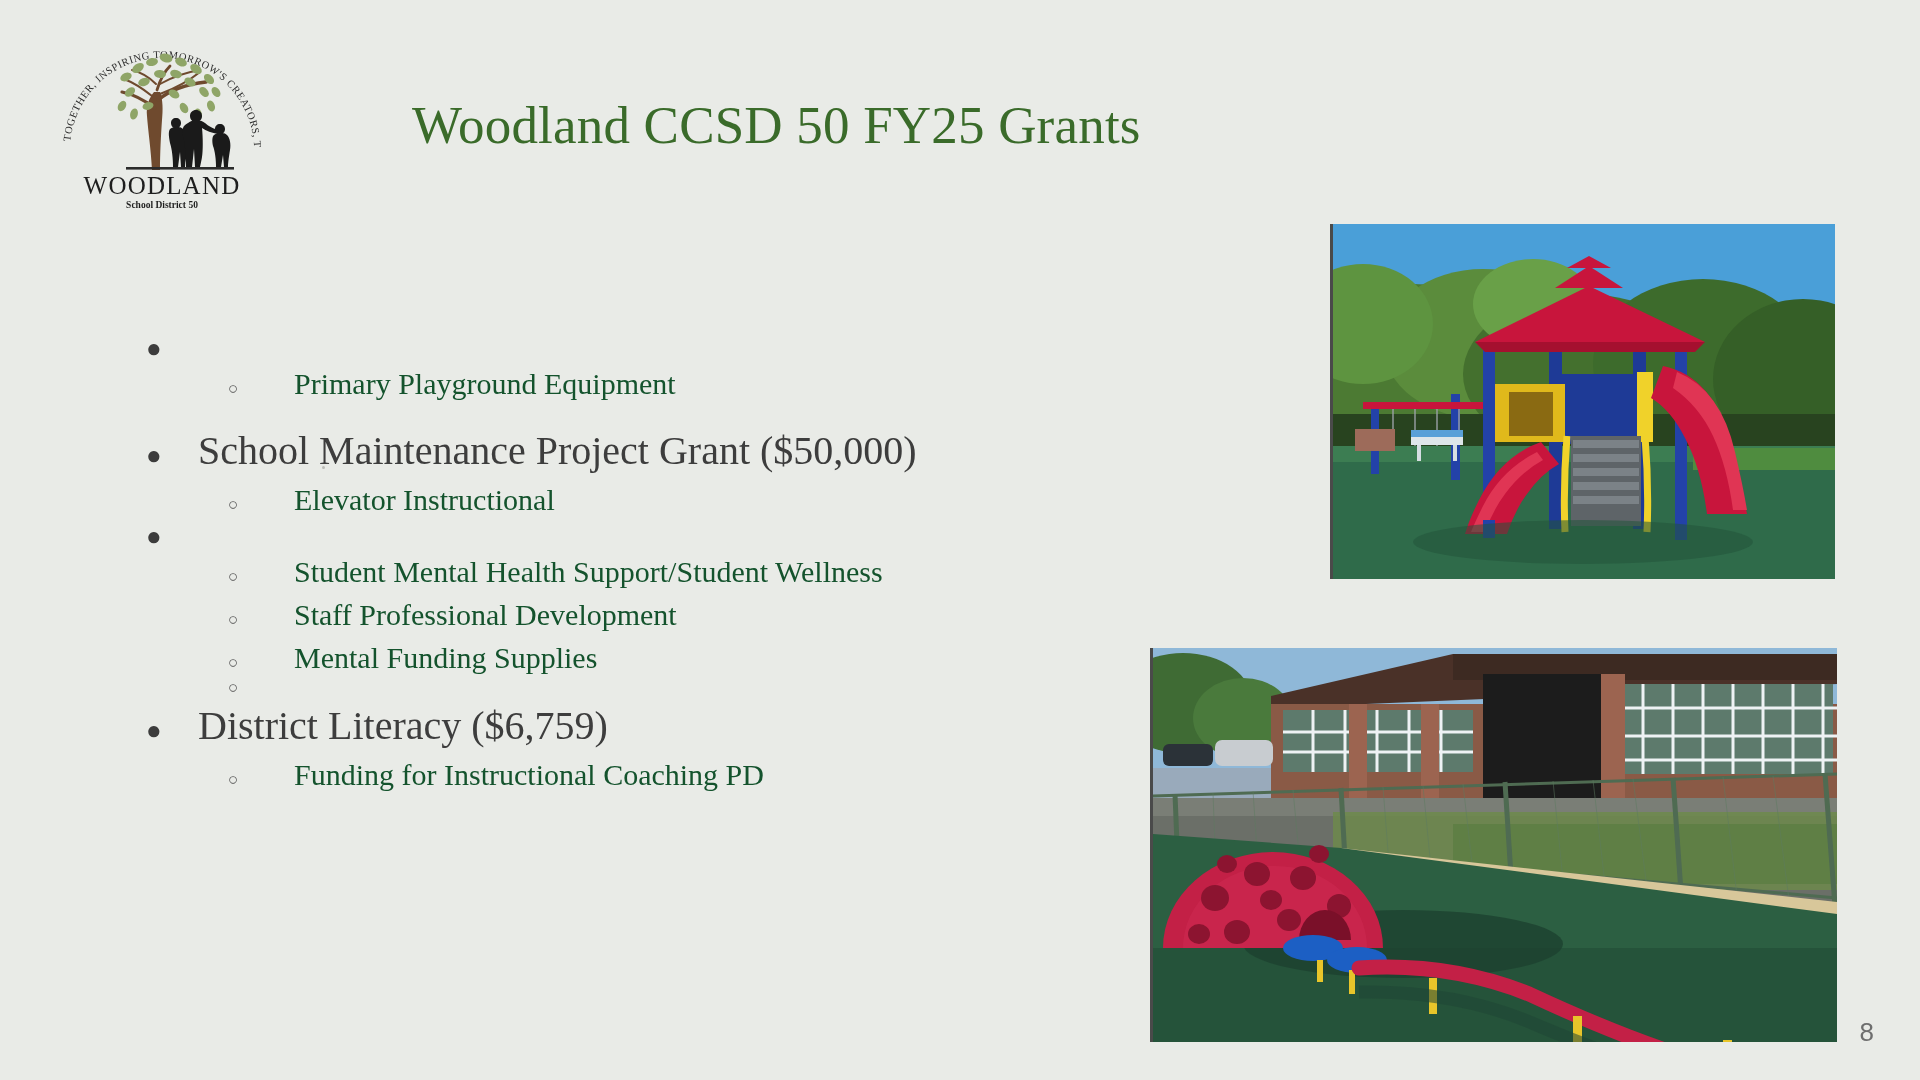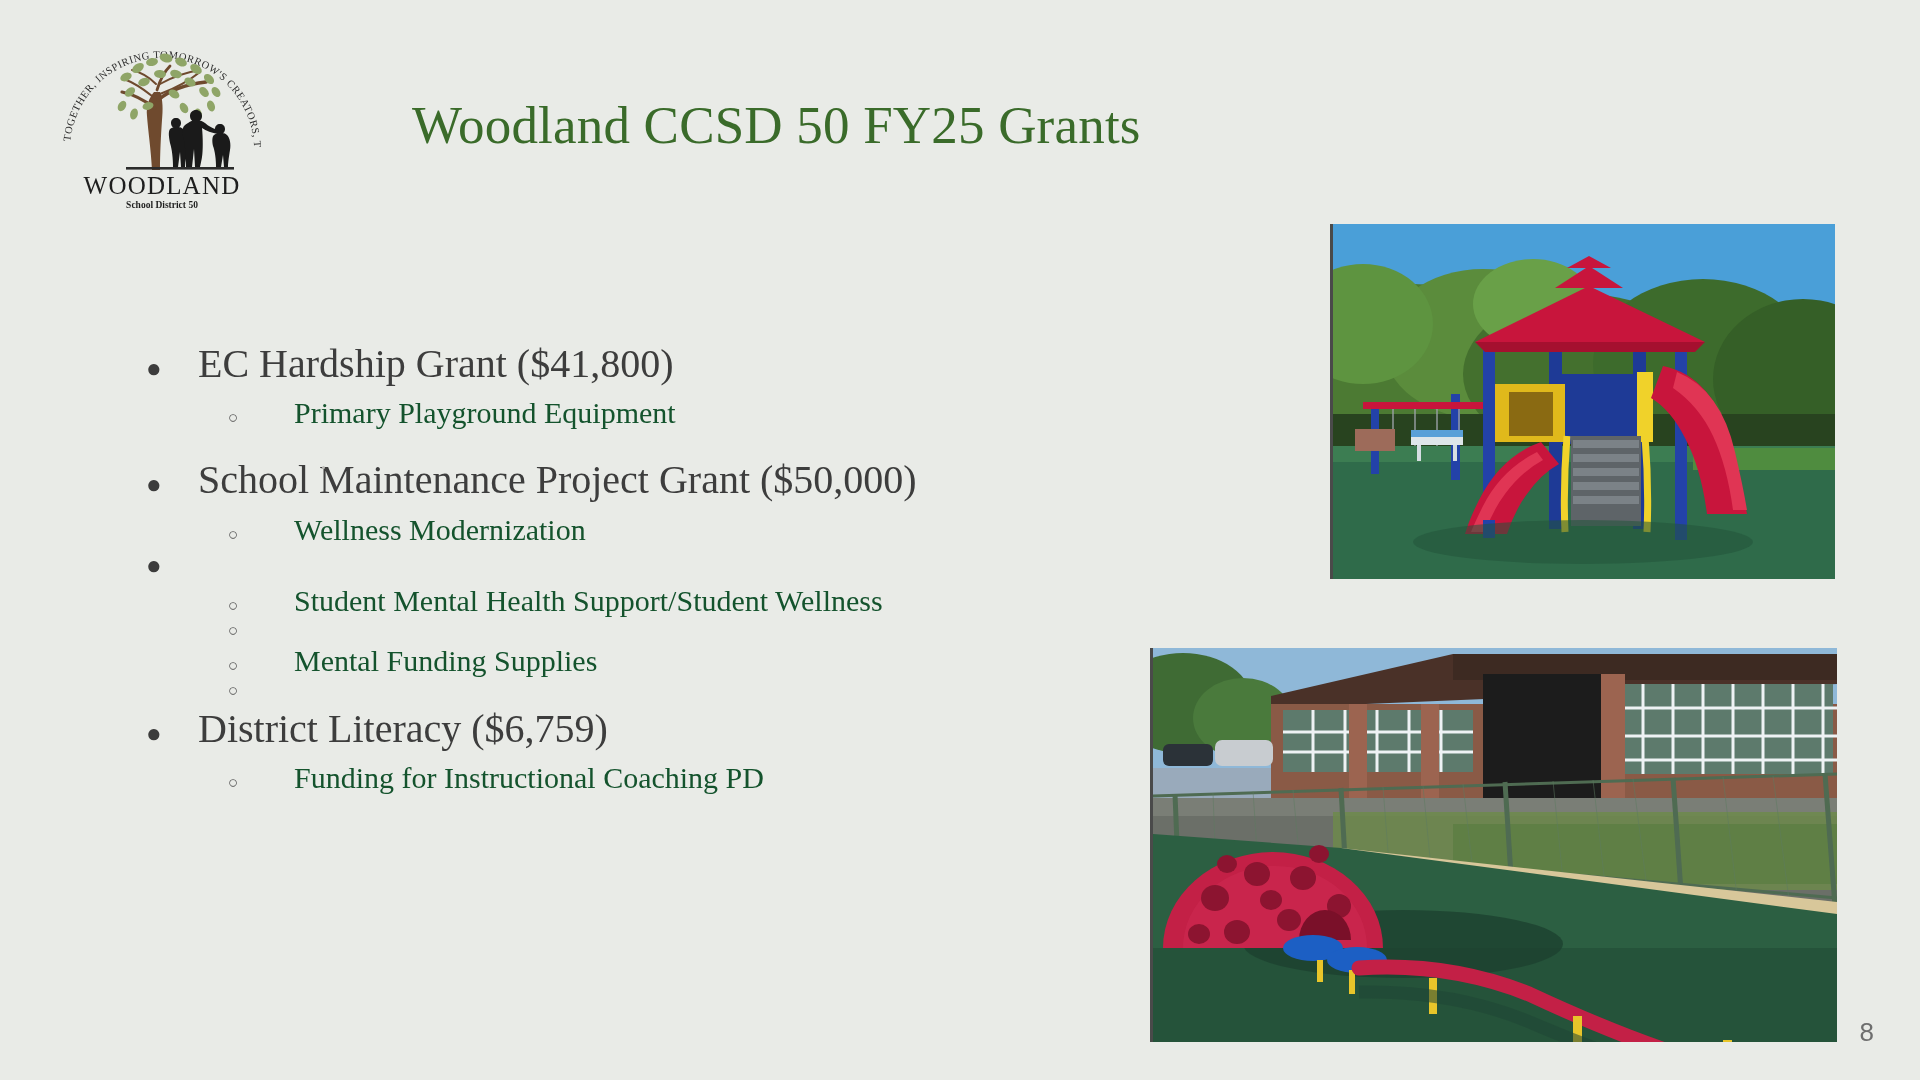--- a/index.html
+++ b/index.html
@@ -207,55 +207,55 @@
     </svg>
   </div>
 
   <div class="slide-title">Woodland CCSD 50 FY25 Grants</div>
 
   <div class="body-list">
 
     <div class="l1-item">
       <div class="l1-row">
         <span class="l1-marker">●</span>
-        <span class="l1-text">EC Hardship Grant ($41,800)</span>
       </div>
       <div class="l2-list">
         <div class="l2-row">
           <span class="l2-marker">○</span>
           <span class="l2-text">Primary Playground Equipment</span>
         </div>
       </div>
       <div class="gap-after"></div>
     </div>
 
     <div class="l1-item">
       <div class="l1-row">
         <span class="l1-marker">●</span>
         <span class="l1-text">School Maintenance Project Grant ($50,000)</span>
       </div>
       <div class="l2-list">
         <div class="l2-row">
           <span class="l2-marker">○</span>
-          <span class="l2-text">Wellness Modernization</span>
+          <span class="l2-text">Elevator Instructional</span>
         </div>
       </div>
     </div>
 
     <div class="l1-item">
       <div class="l1-row">
         <span class="l1-marker">●</span>
       </div>
       <div class="l2-list">
         <div class="l2-row">
           <span class="l2-marker">○</span>
           <span class="l2-text">Student Mental Health Support/Student Wellness</span>
         </div>
         <div class="l2-row">
           <span class="l2-marker">○</span>
+          <span class="l2-text">Staff Professional Development</span>
         </div>
         <div class="l2-row">
           <span class="l2-marker">○</span>
           <span class="l2-text">Mental Funding Supplies</span>
         </div>
         <div class="l2-row">
           <span class="l2-marker">○</span>
         </div>
       </div>
     </div>

